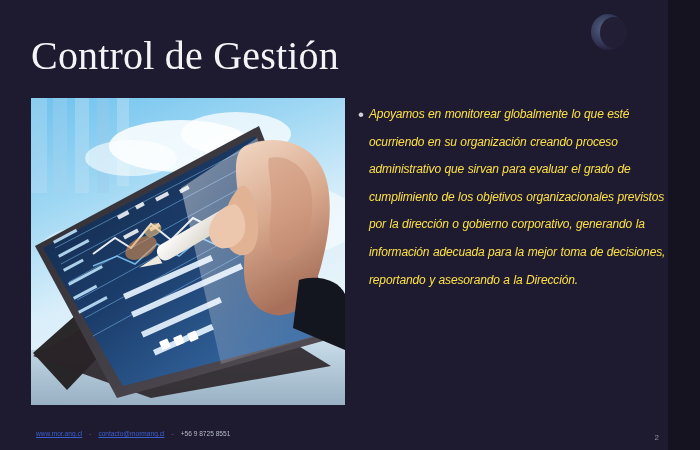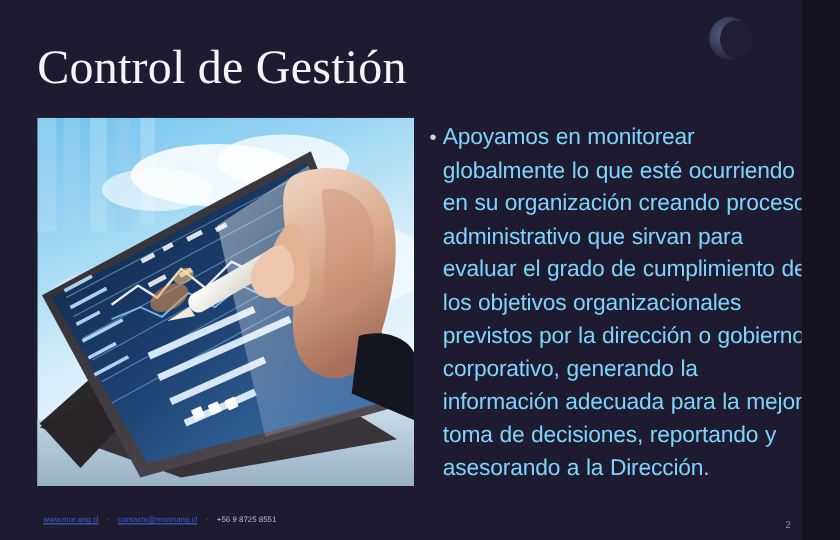--- a/index.html
+++ b/index.html
@@ -80,25 +80,26 @@
   }
   .bullet-dot {
     flex: 0 0 auto;
     color: #ced0da;
     font-size: 17px;
     line-height: 27.5px;
     width: 11px;
   }
   .bullet-text {
     flex: 1 1 auto;
-    color: #7dd3fc;
-    font-size: 19px;
+    color: #fde047;
+    font-size: 12px;
     line-height: 27.6px;
     letter-spacing: -0.15px;
     word-spacing: 0.4px;
+    font-style: italic;
   }
 
   
   .footer {
     position: absolute;
     left: 36px;
     bottom: 11px;
     display: flex;
     align-items: center;
     gap: 7px;

